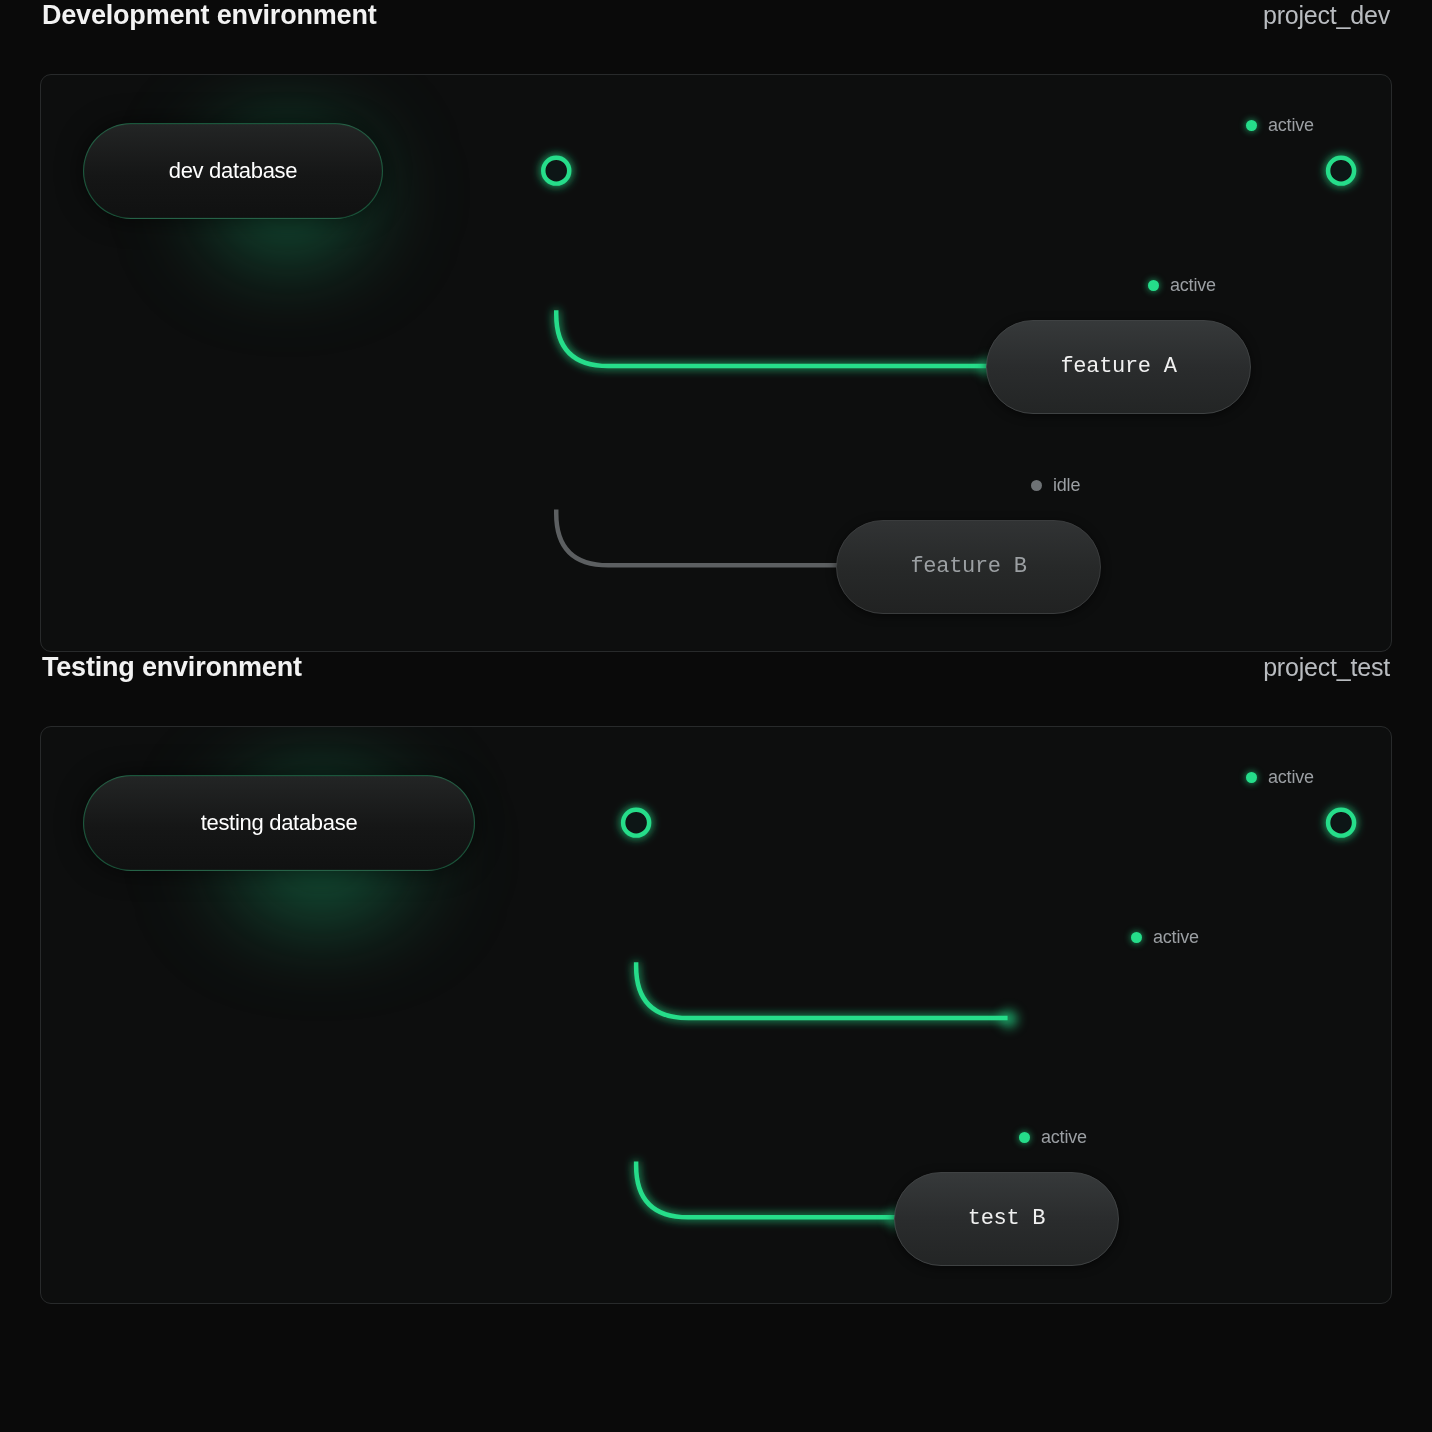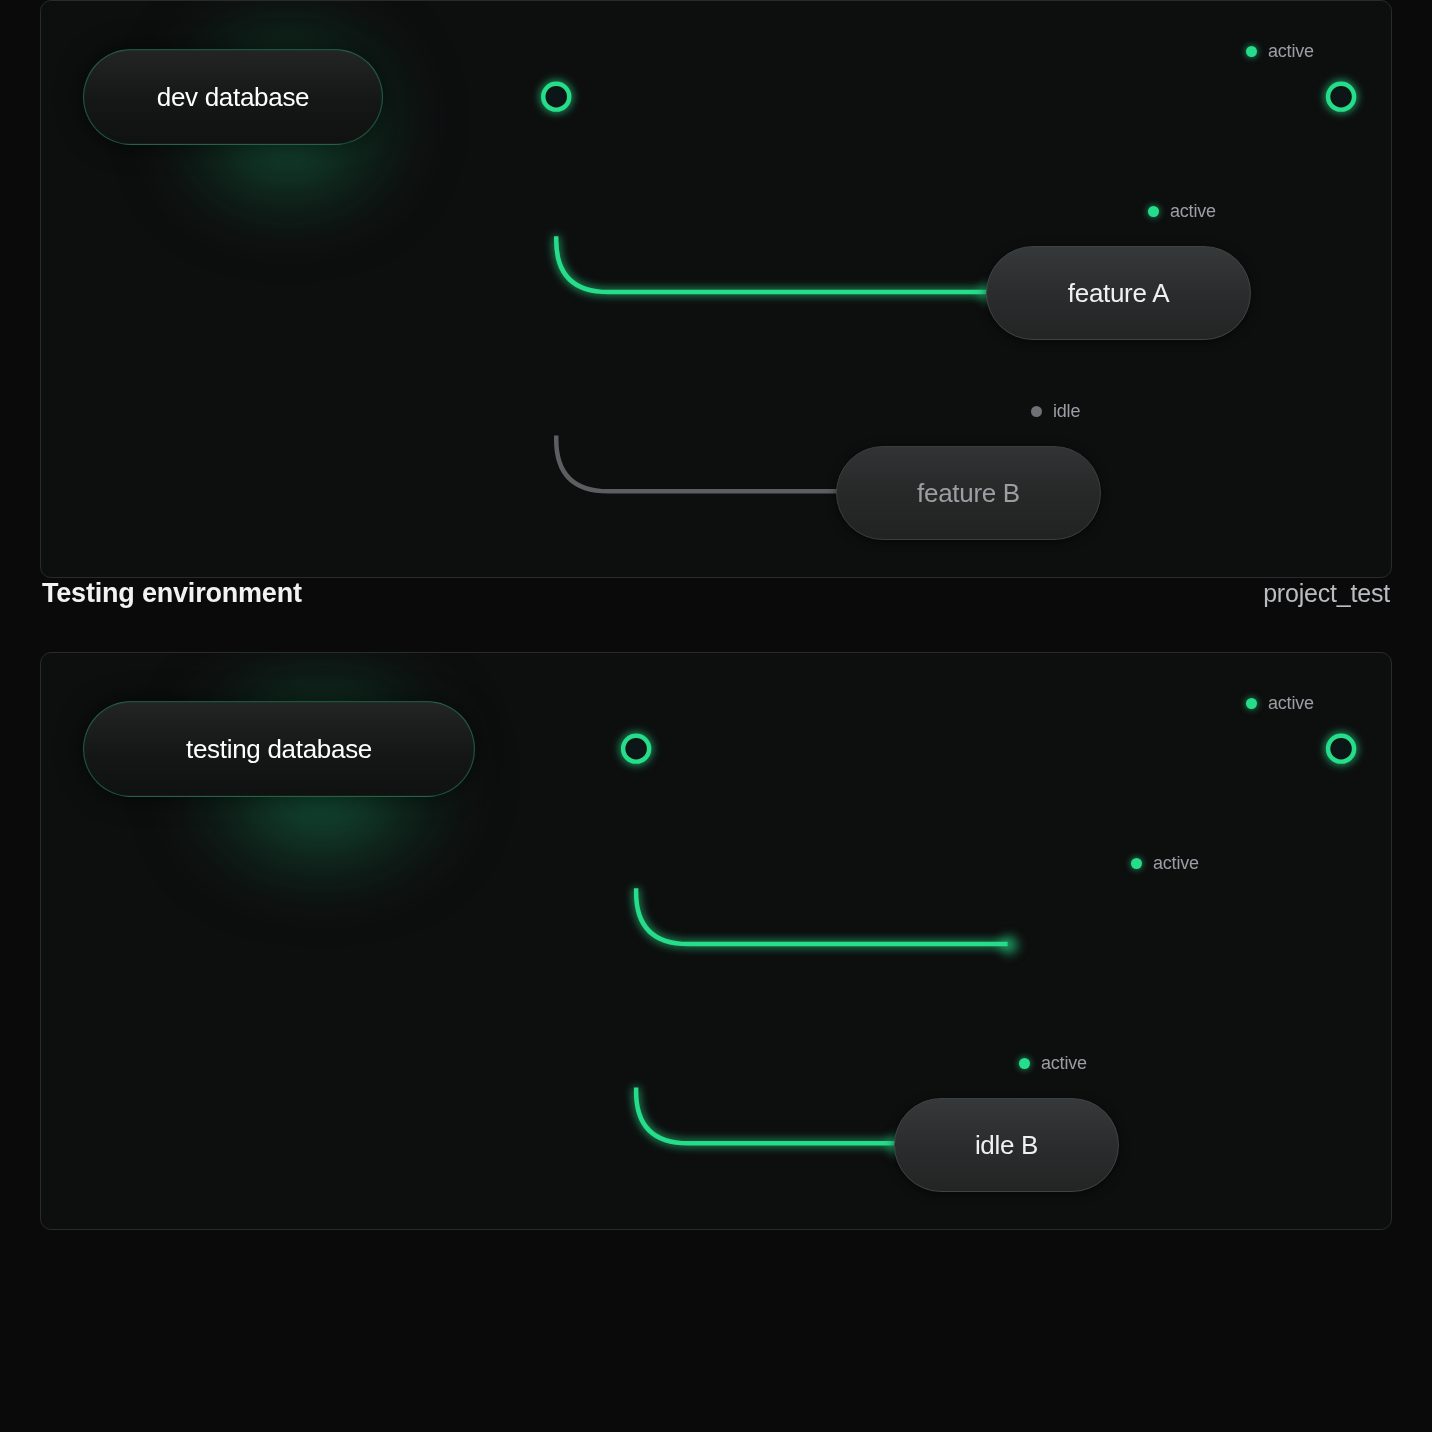--- a/index.html
+++ b/index.html
@@ -74,37 +74,38 @@
   .node {
     position: absolute;
     display: flex;
     align-items: center;
     justify-content: center;
     box-sizing: border-box;
     border-radius: 999px;
     white-space: nowrap;
   }
   .node-label {
-    font-size: 26px;
+    font-size: 22px;
     letter-spacing: -0.3px;
     line-height: 1;
   }
 
   .node.db {
     background: linear-gradient(180deg, #232525 0%, #151616 55%, #101111 100%);
     border: 1px solid rgba(46,200,130,0.38);
     box-shadow: 0 0 0 0.5px rgba(46,220,140,0.10) inset,
                 0 0 26px rgba(0,0,0,0.6);
   }
   .node.db .node-label { color: #ffffff; }
 
   .node.leaf {
     background: linear-gradient(180deg, #36393a 0%, #2a2c2d 50%, #232525 100%);
     border: 1px solid #3f4243;
     box-shadow: 0 2px 10px rgba(0,0,0,0.55);
+    font-family: Liberation Mono, monospace;
   }
   .node.leaf .node-label { color: #f0f0f0; }
 
   .node.leaf.idle {
     background: linear-gradient(180deg, #313334 0%, #272929 50%, #212222 100%);
     border: 1px solid #3a3c3d;
   }
   .node.leaf.idle .node-label { color: #9b9fa2; }
 
   
@@ -139,20 +140,24 @@
     pointer-events: none;
   }
 </style>
 </head>
 <body>
 
 <div class="page">
 
   <div class="section">
 
+    <div class="section-header">
+      <div class="section-title">Development environment</div>
+      <div class="section-project">project_dev</div>
+    </div>
 
     <div class="card dev">
 
       <div class="db-glow" style="left:102px; top:28px; width:290px; height:180px;
                   background: radial-gradient(circle, rgba(30,190,120,0.52) 0%, rgba(25,150,100,0.22) 42%, rgba(20,120,80,0) 72%);"></div>
 
       <div class="graph">
         <svg viewBox="0 0 1352 578" preserveAspectRatio="none">
           <defs>
             <linearGradient id="devTrunk" x1="0" y1="0" x2="0" y2="1">
@@ -261,21 +266,21 @@
       </div>
 
       <div class="edge-glow" style="left:955px; top:279px;"></div>
       <div class="status active" style="left:1090px; top:200px;">
         <span class="dot"></span>
         <span class="txt">active</span>
       </div>
 
       <div class="edge-glow" style="left:843px; top:479px;"></div>
       <div class="node leaf" style="left:853px; top:445px; width:225px; height:94px;">
-        <span class="node-label">idle B</span>
+        <span class="node-label">test B</span>
       </div>
       <div class="status active" style="left:978px; top:400px;">
         <span class="dot"></span>
         <span class="txt">active</span>
       </div>
 
     </div>
   </div>
 
 </div>

